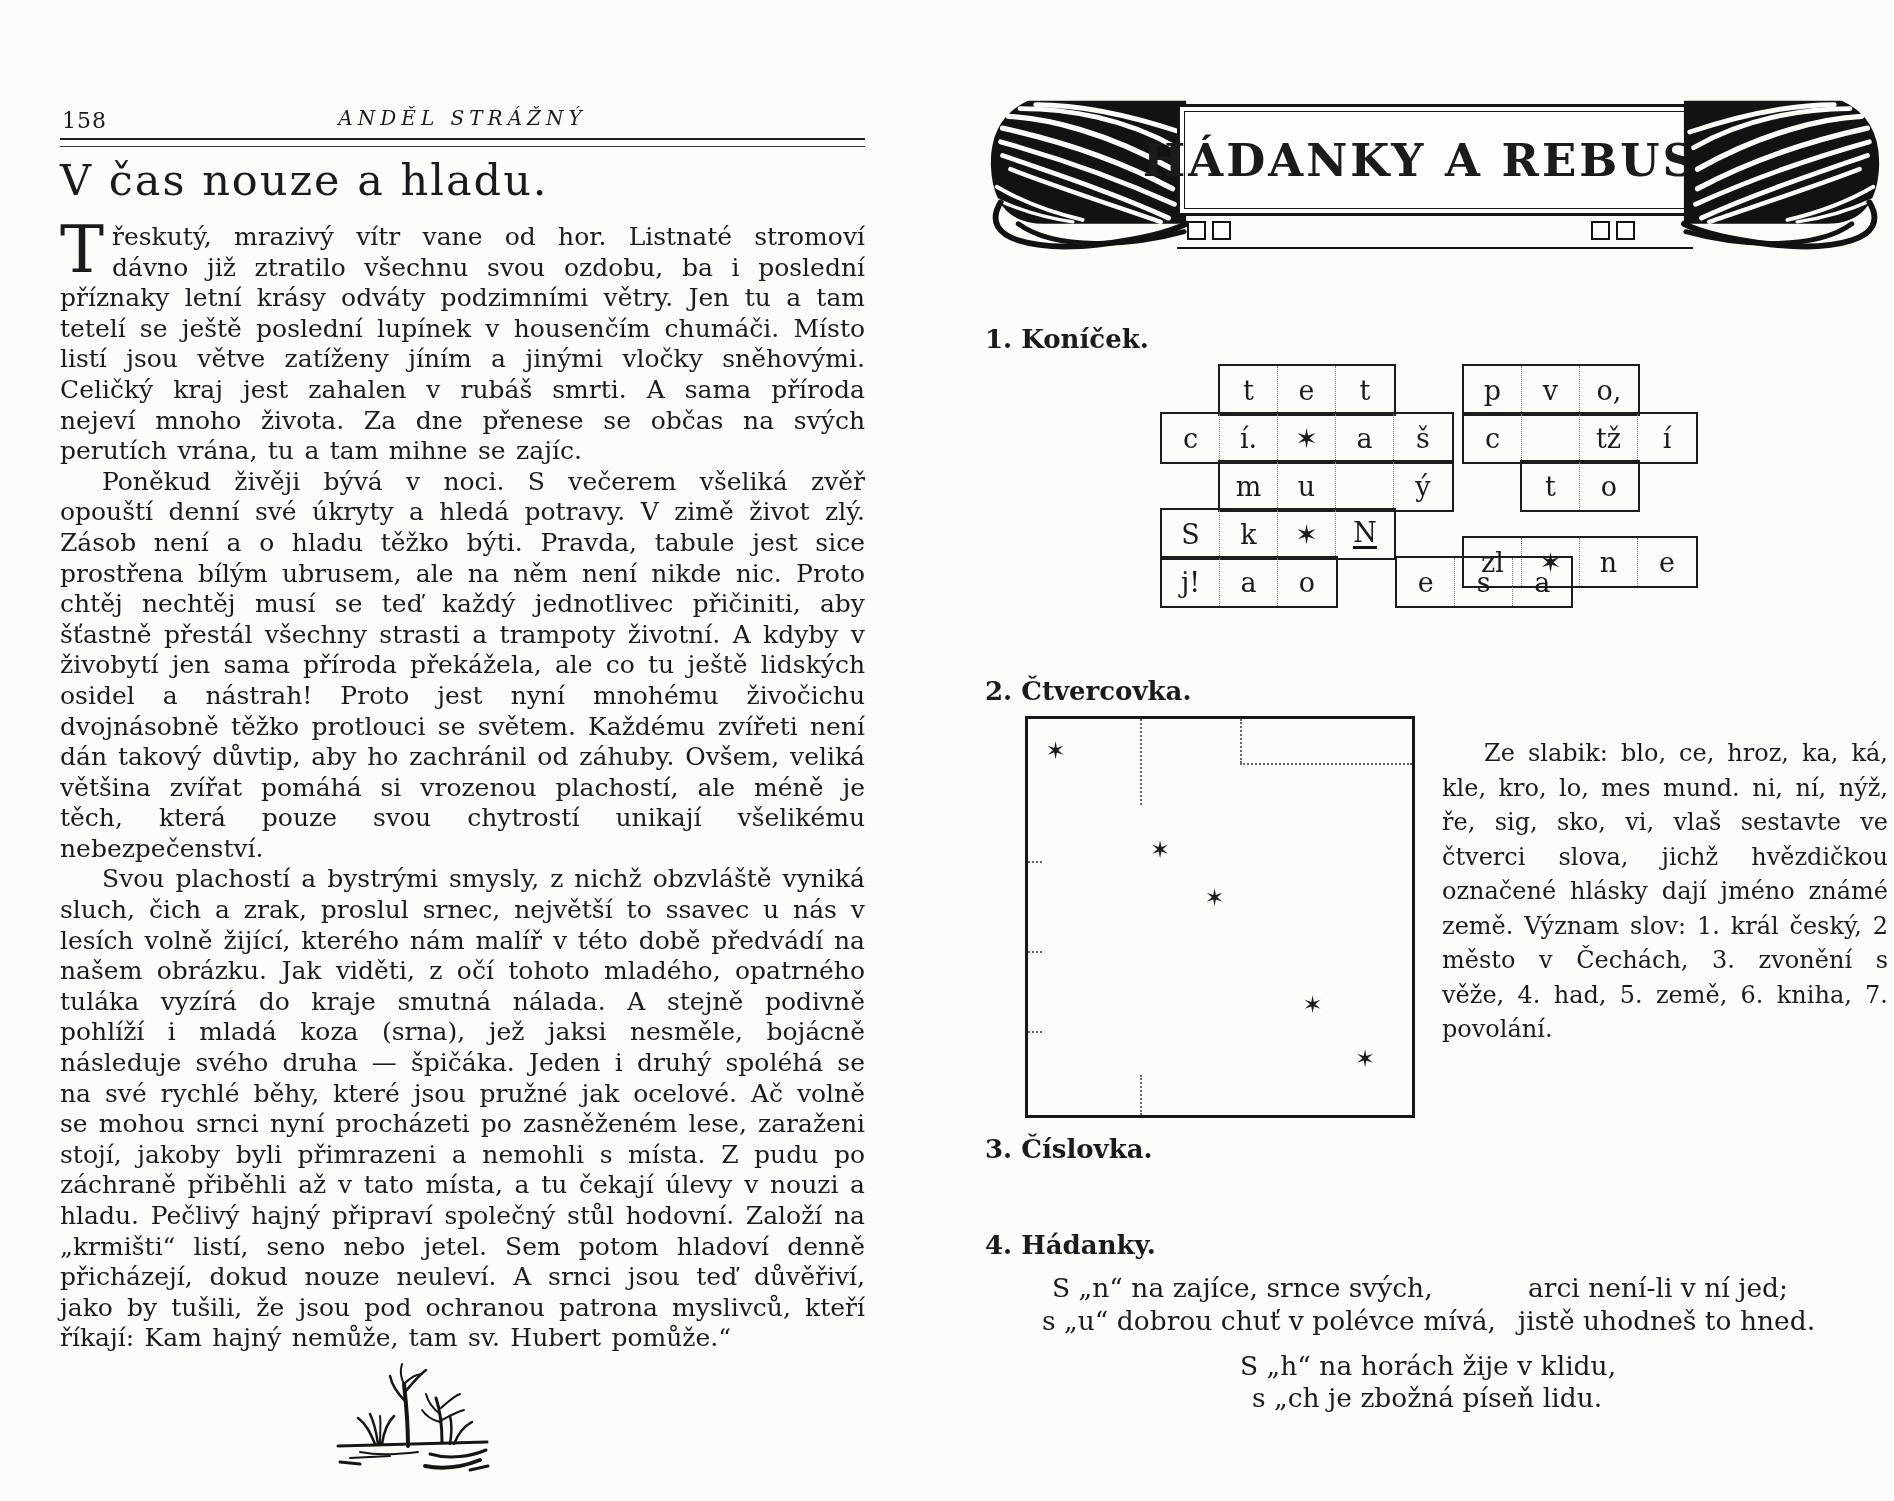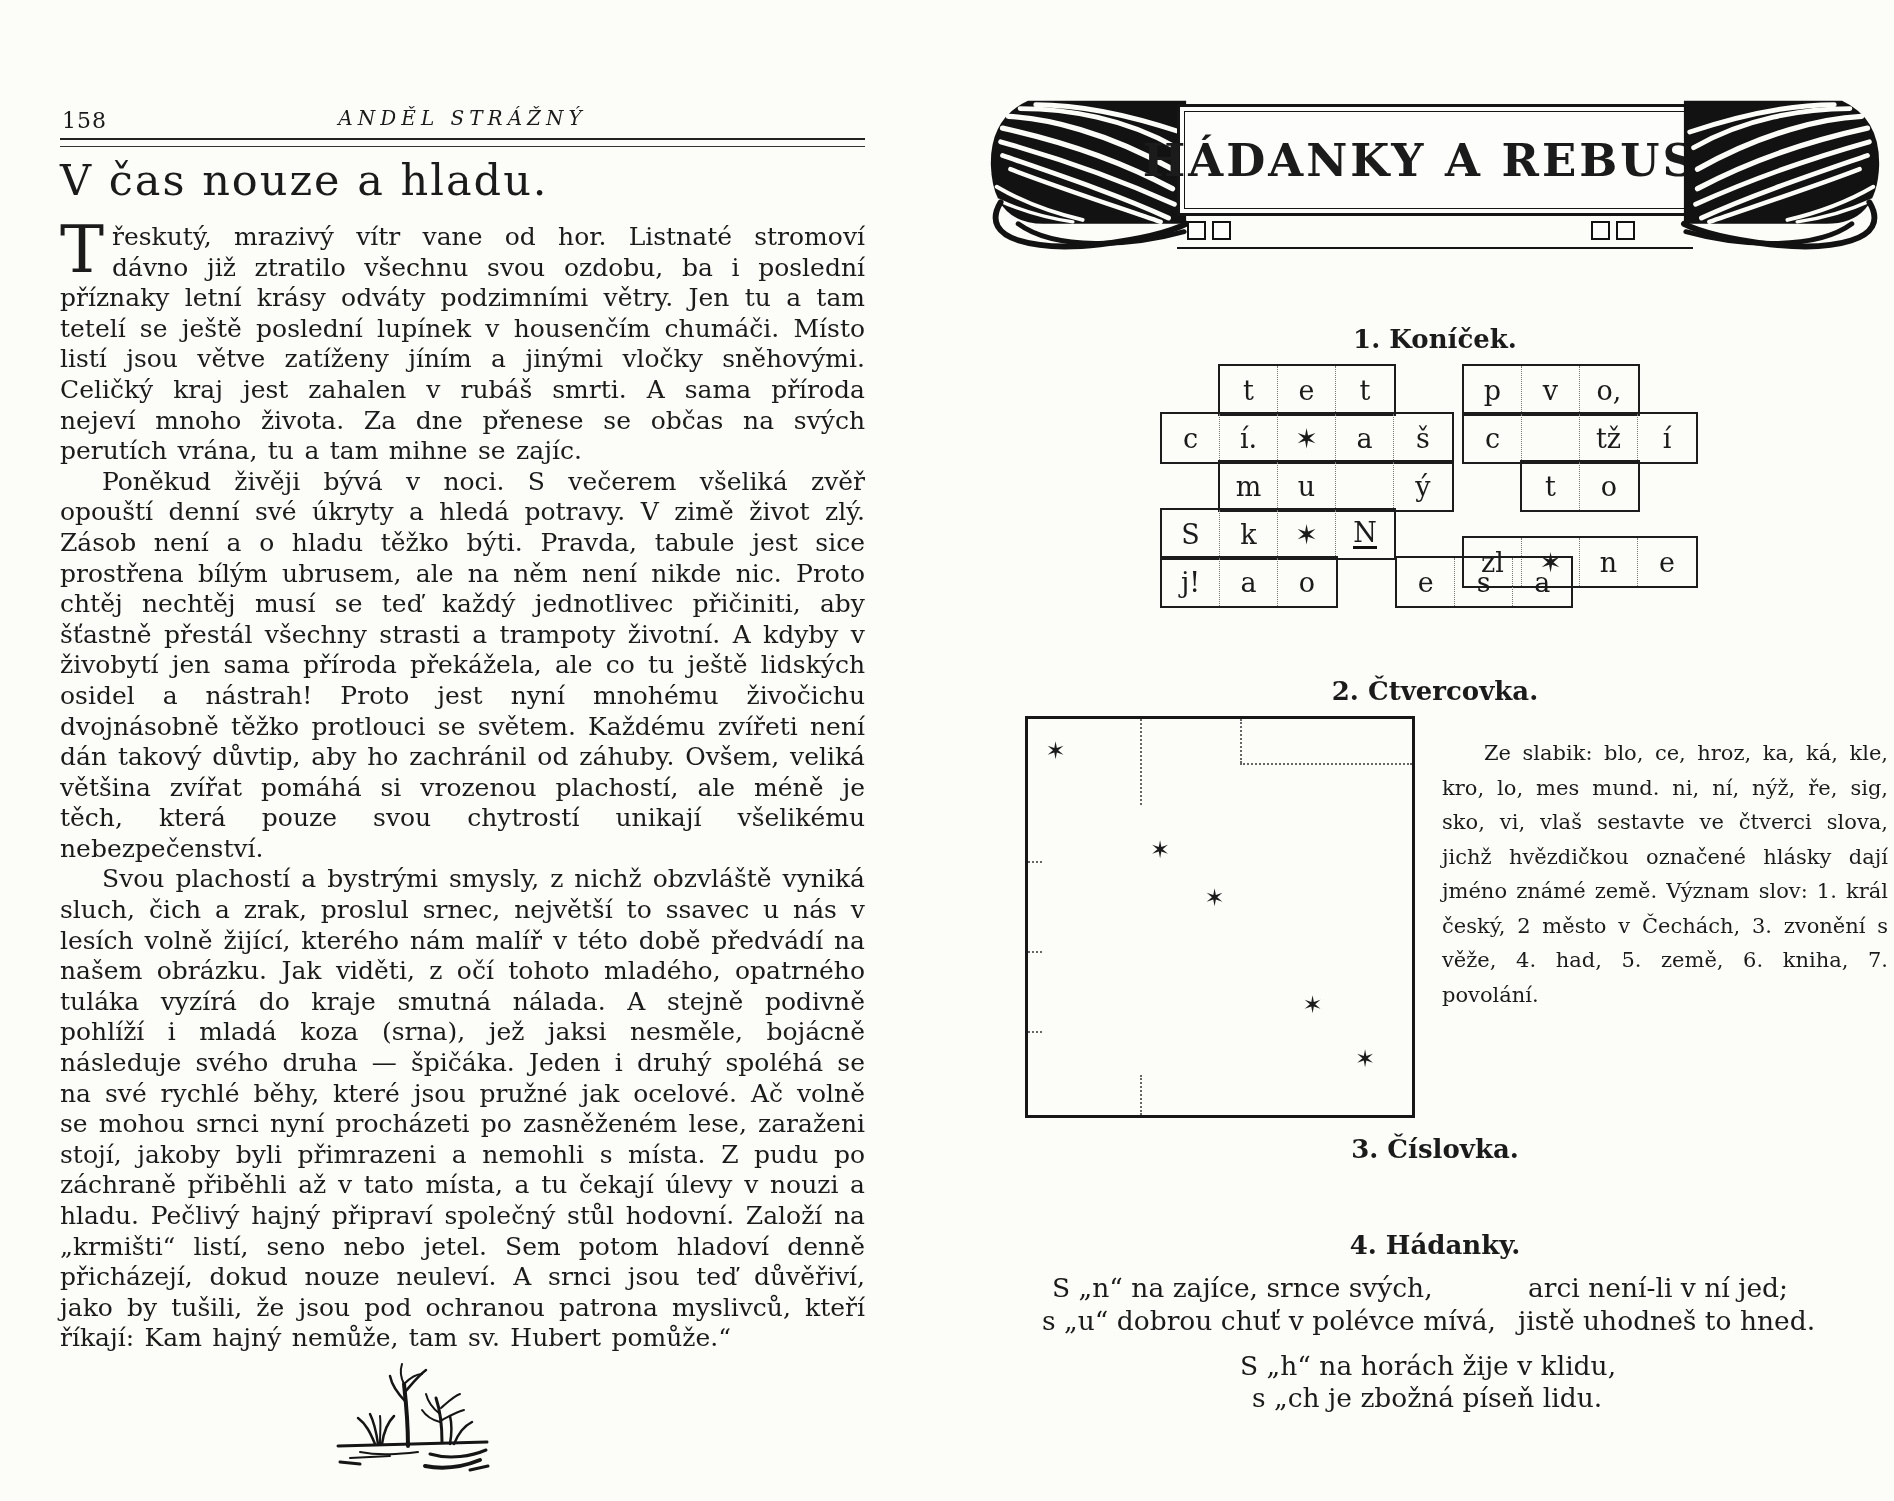--- a/index.html
+++ b/index.html
@@ -25,36 +25,36 @@
   .palm.right{right:0;transform:scaleX(-1);}
   .tbox{position:absolute;left:192px;top:8px;width:516px;height:106px;border:3px solid #151515;background:#fdfdfb;}
   .tbox .inner{position:absolute;inset:4px;border:1.5px solid #151515;display:flex;align-items:center;justify-content:center;}
   .tbox .btext{font-size:45px;font-weight:bold;letter-spacing:3px;white-space:nowrap;}
   .bstrip{position:absolute;left:192px;top:117px;width:516px;height:36px;border-bottom:2.5px solid #151515;
           display:flex;align-items:center;justify-content:space-between;padding:0 58px 0 10px;box-sizing:border-box;}
   .sqpair{display:flex;gap:6px;}
   .sq{width:15px;height:15px;border:2.5px solid #111;background:#fdfdfb;}
 
   
-  .rheading{left:985px;width:900px;text-align:center;font-size:26px;font-weight:bold;}
+  .rheading{left:985px;width:900px;font-size:26px;font-weight:bold;}
 
   
   .krow{position:absolute;display:flex;border:2px solid #1c1c1c;background:rgba(255,255,255,0);}
   .kcell{width:58px;height:48px;display:flex;align-items:center;justify-content:center;
          font-size:27px;box-sizing:border-box;}
   .kcell.sep{border-right:1.5px dotted #777;}
   .uline{border-bottom:3px solid #111;line-height:1;}
 
   
   .bigsquare{left:1025px;top:716px;width:390px;height:402px;border:3px solid #171717;box-sizing:border-box;}
   .star{position:absolute;font-size:24px;font-family:"DejaVu Sans","Liberation Sans",sans-serif;transform:translate(-50%,-50%);}
   .dot-v{position:absolute;border-left:2px dotted #666;}
   .dot-h{position:absolute;border-top:2px dotted #666;}
 
-  .ctvtext{left:1442px;top:736px;width:446px;font-size:21px;line-height:34.5px;text-align:justify;word-spacing:2px;}
+  .ctvtext{left:1442px;top:736px;width:446px;font-size:24px;line-height:34.5px;text-align:justify;word-spacing:2px;}
   .ctvtext p{margin:0;text-indent:42px;}
 
   .centerline{left:985px;width:900px;text-align:center;font-size:26.5px;}
   .verse{font-size:26.5px;white-space:nowrap;}
 </style>
 </head>
 <body>
 
 <div class="page">
 

